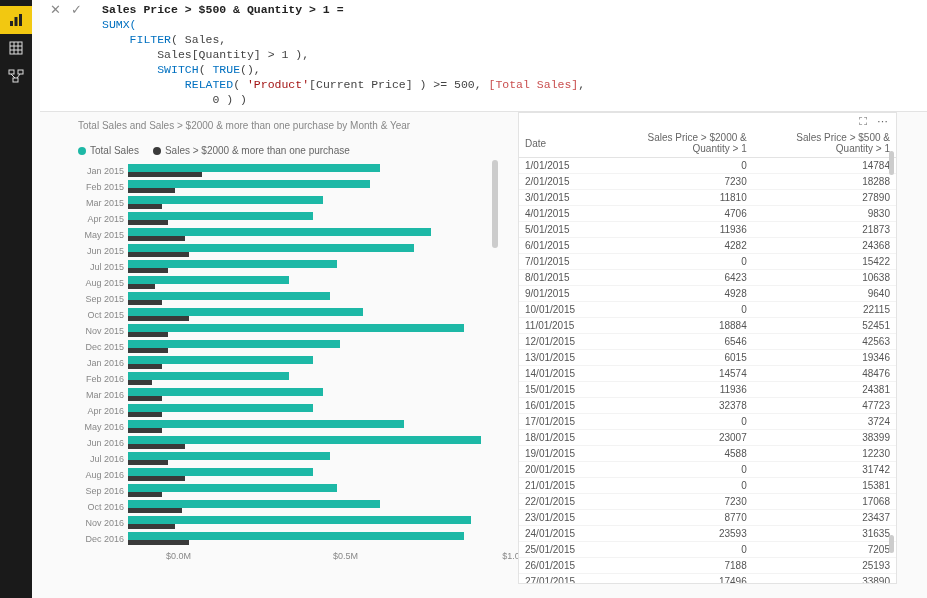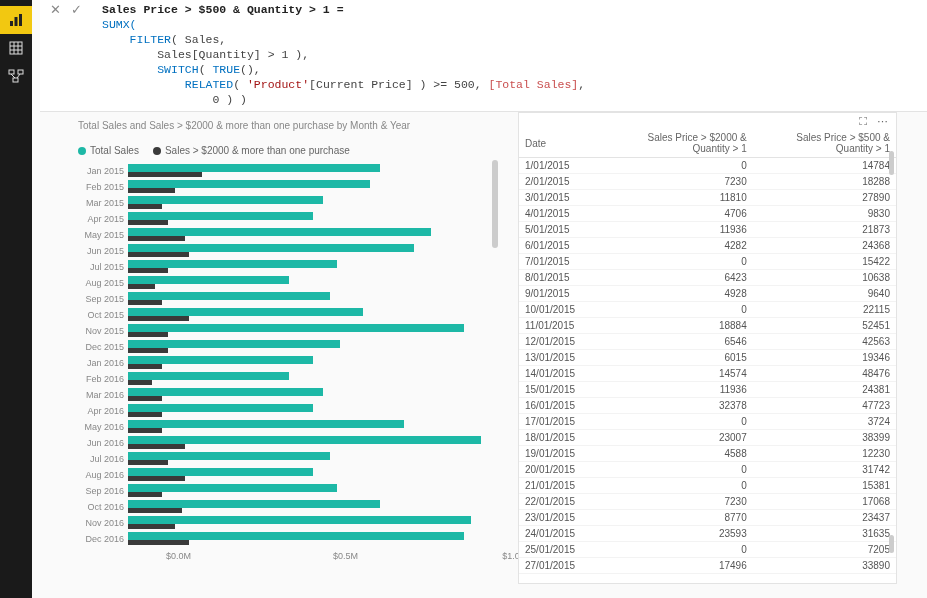--- a/index.html
+++ b/index.html
@@ -431,20 +431,25 @@
                 <td>24/01/2015</td>
                 <td>23593</td>
                 <td>31635</td>
               </tr>
               <tr>
                 <td>25/01/2015</td>
                 <td>0</td>
                 <td>7205</td>
               </tr>
               <tr>
+                <td>26/01/2015</td>
+                <td>7188</td>
+                <td>25193</td>
+              </tr>
+              <tr>
                 <td>27/01/2015</td>
                 <td>17496</td>
                 <td>33890</td>
               </tr>
             </tbody>
 
         </table>
         <div class="tbl-vscroll"></div>
         <div class="tbl-vscroll2"></div>
       </div>

